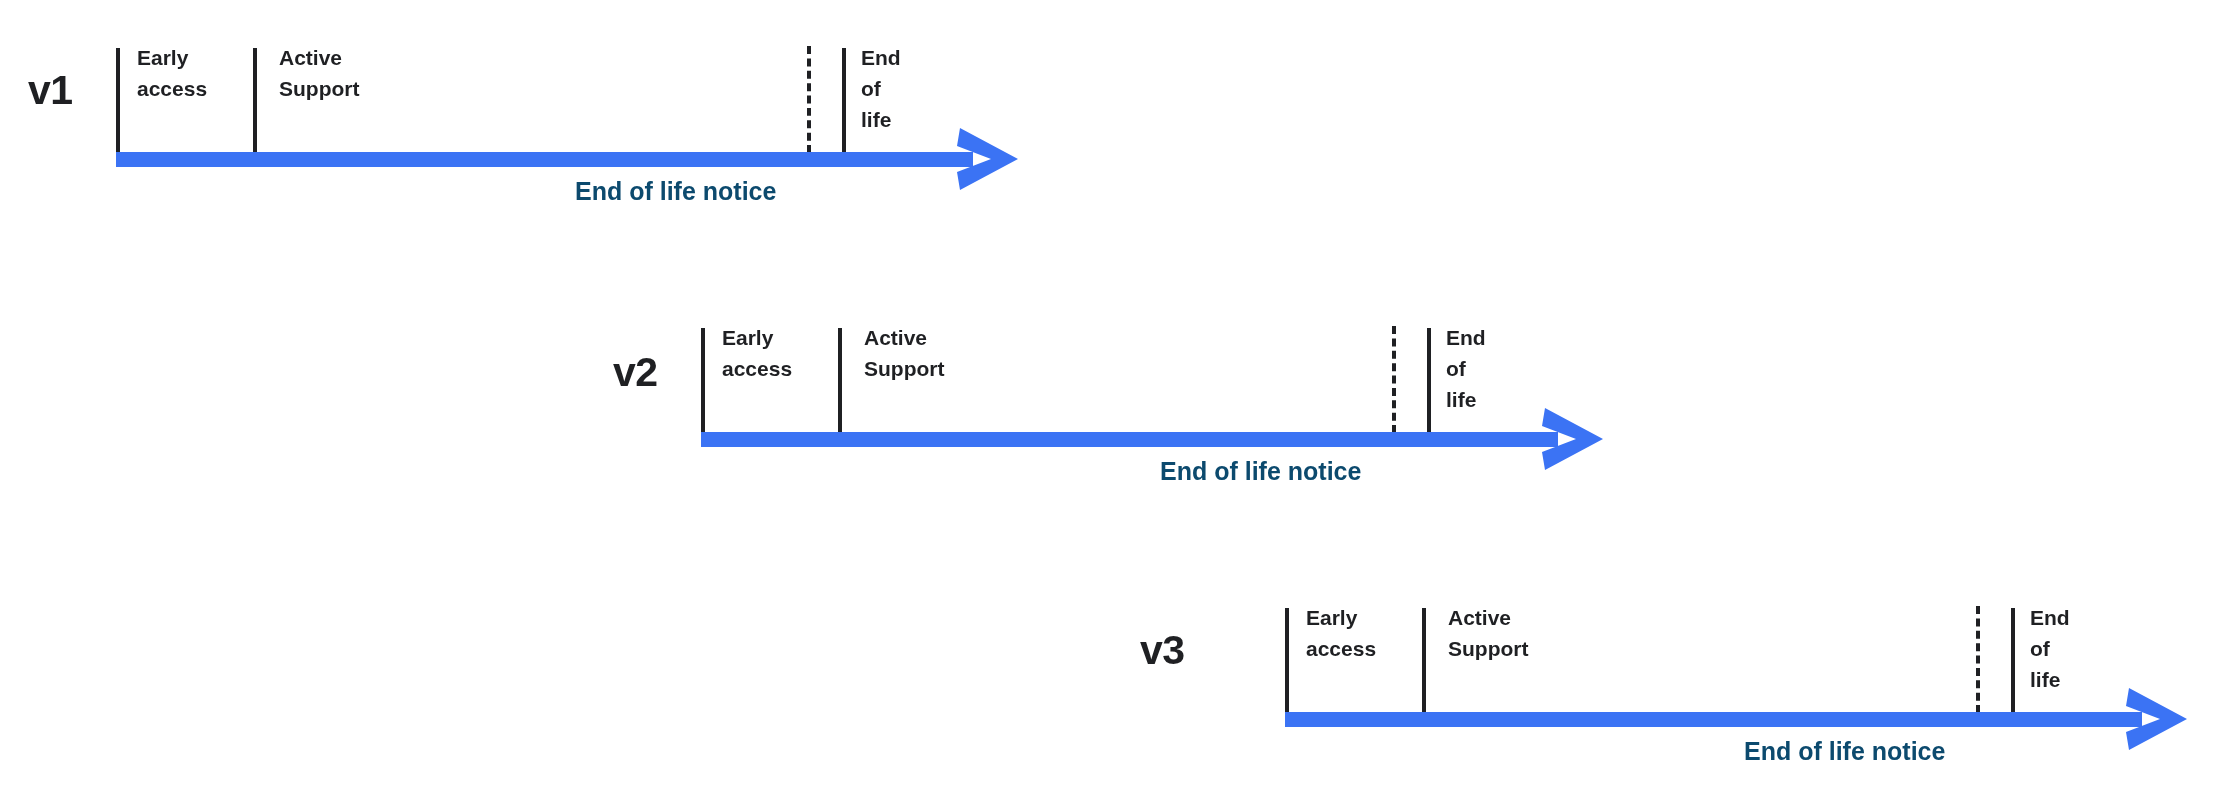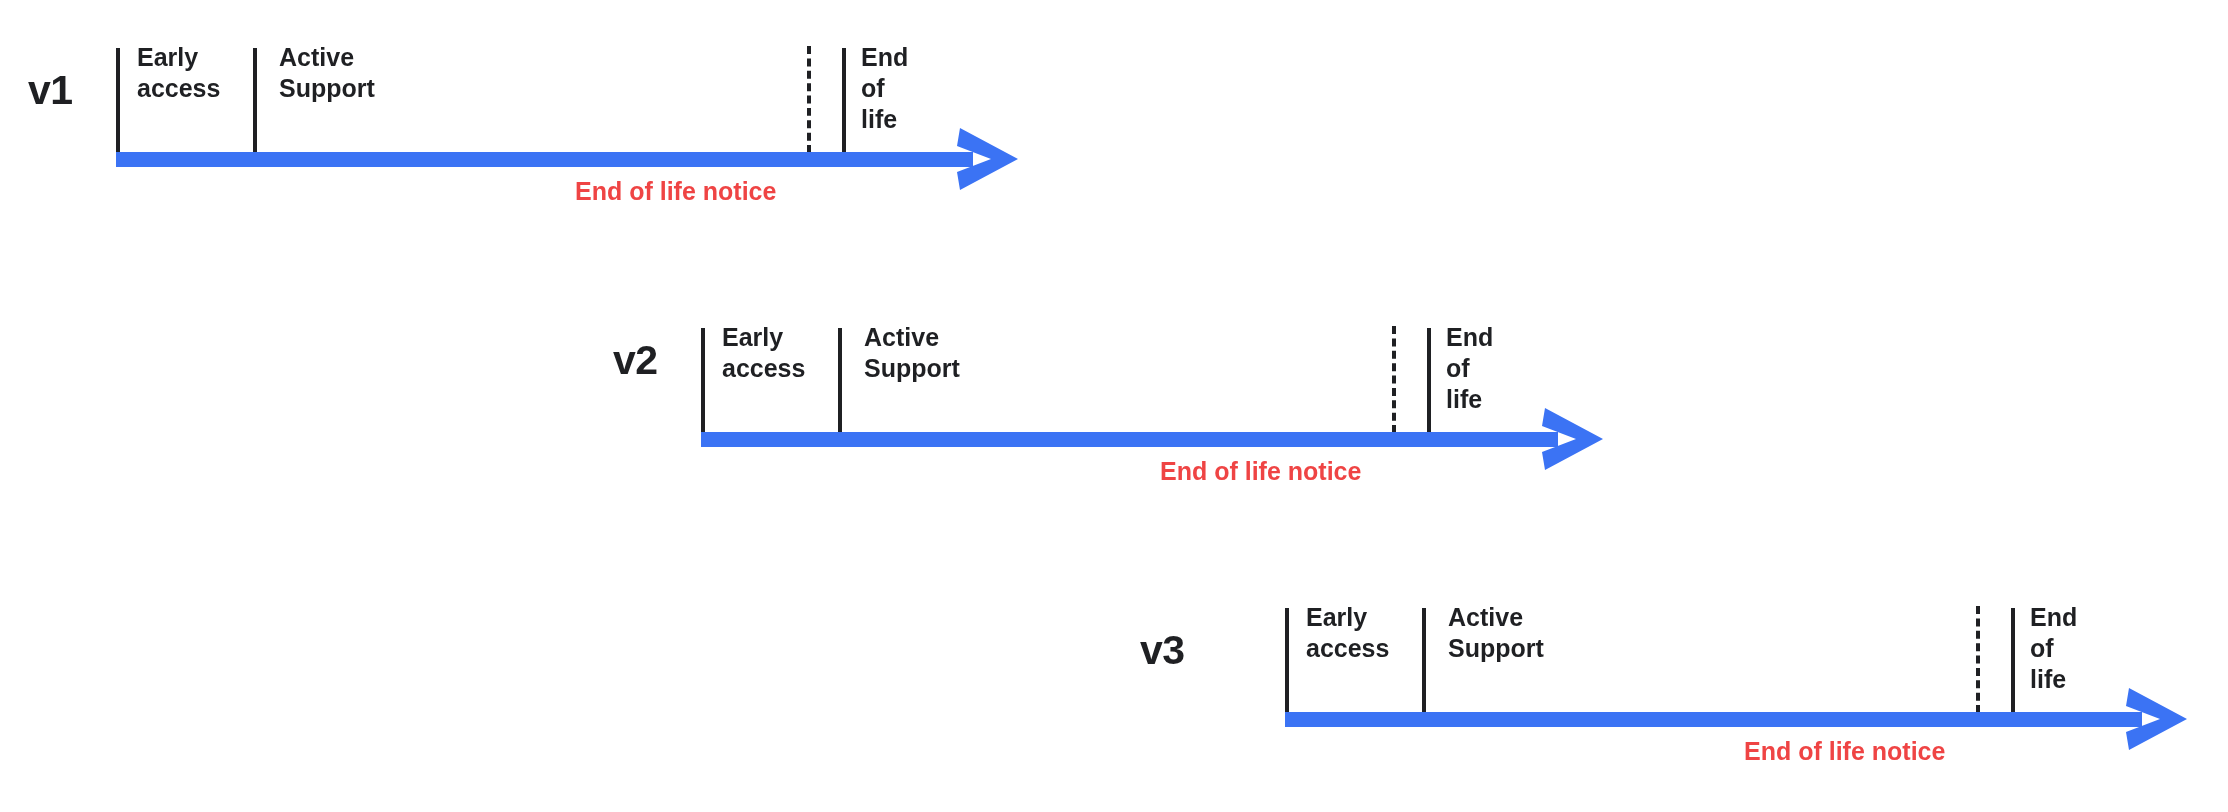--- a/index.html
+++ b/index.html
@@ -42,21 +42,21 @@
   }
   
   .divider-dashed {
     position: absolute;
     width: 0;
     border-left: 4px dashed #1f2023;
   }
   
   .phase-label {
     position: absolute;
-    font-size: 25px;
+    font-size: 21px;
     font-weight: 700;
     color: #1f2023;
     line-height: 31px;
     white-space: pre-line;
   }
   
   .bar {
     position: absolute;
     height: 15px;
     background: #3b73f4;
@@ -67,21 +67,21 @@
     overflow: visible;
   }
   .arrow-head svg {
     display: block;
   }
   
   .notice-label {
     position: absolute;
     font-size: 25px;
     font-weight: 700;
-    color: #ef4444;
+    color: #0c4a6e;
     line-height: 1;
     white-space: nowrap;
   }
 </style>
 </head>
 <body>
 
 <div id="canvas">
 
   <div class="timeline-row">
@@ -103,21 +103,21 @@
       <svg width="65" height="66" viewBox="0 0 65 66" aria-hidden="true">
         <path d="M5 2 L2 20 L36 33 L2 46 L5 64 L63 33 Z" fill="#3b73f4"></path>
       </svg>
     </div>
 
     <div class="notice-label" style="left:575px; top:179px;">End of life notice</div>
   </div>
 
   <div class="timeline-row">
 
-    <div class="version-label" style="left:613px; top:340px;">v2</div>
+    <div class="version-label" style="left:613px; top:352px;">v2</div>
 
     <div class="divider" style="left:701px; top:328px; height:105px;"></div>
     <div class="divider" style="left:838px; top:328px; height:105px;"></div>
     <div class="divider-dashed" style="left:1392px; top:326px; height:107px;"></div>
     <div class="divider" style="left:1427px; top:328px; height:105px;"></div>
 
     <div class="phase-label" style="left:722px; top:322px;">Early
 access</div>
     <div class="phase-label" style="left:864px; top:322px;">Active Support</div>
     <div class="phase-label" style="left:1446px; top:322px;">End of life</div>

